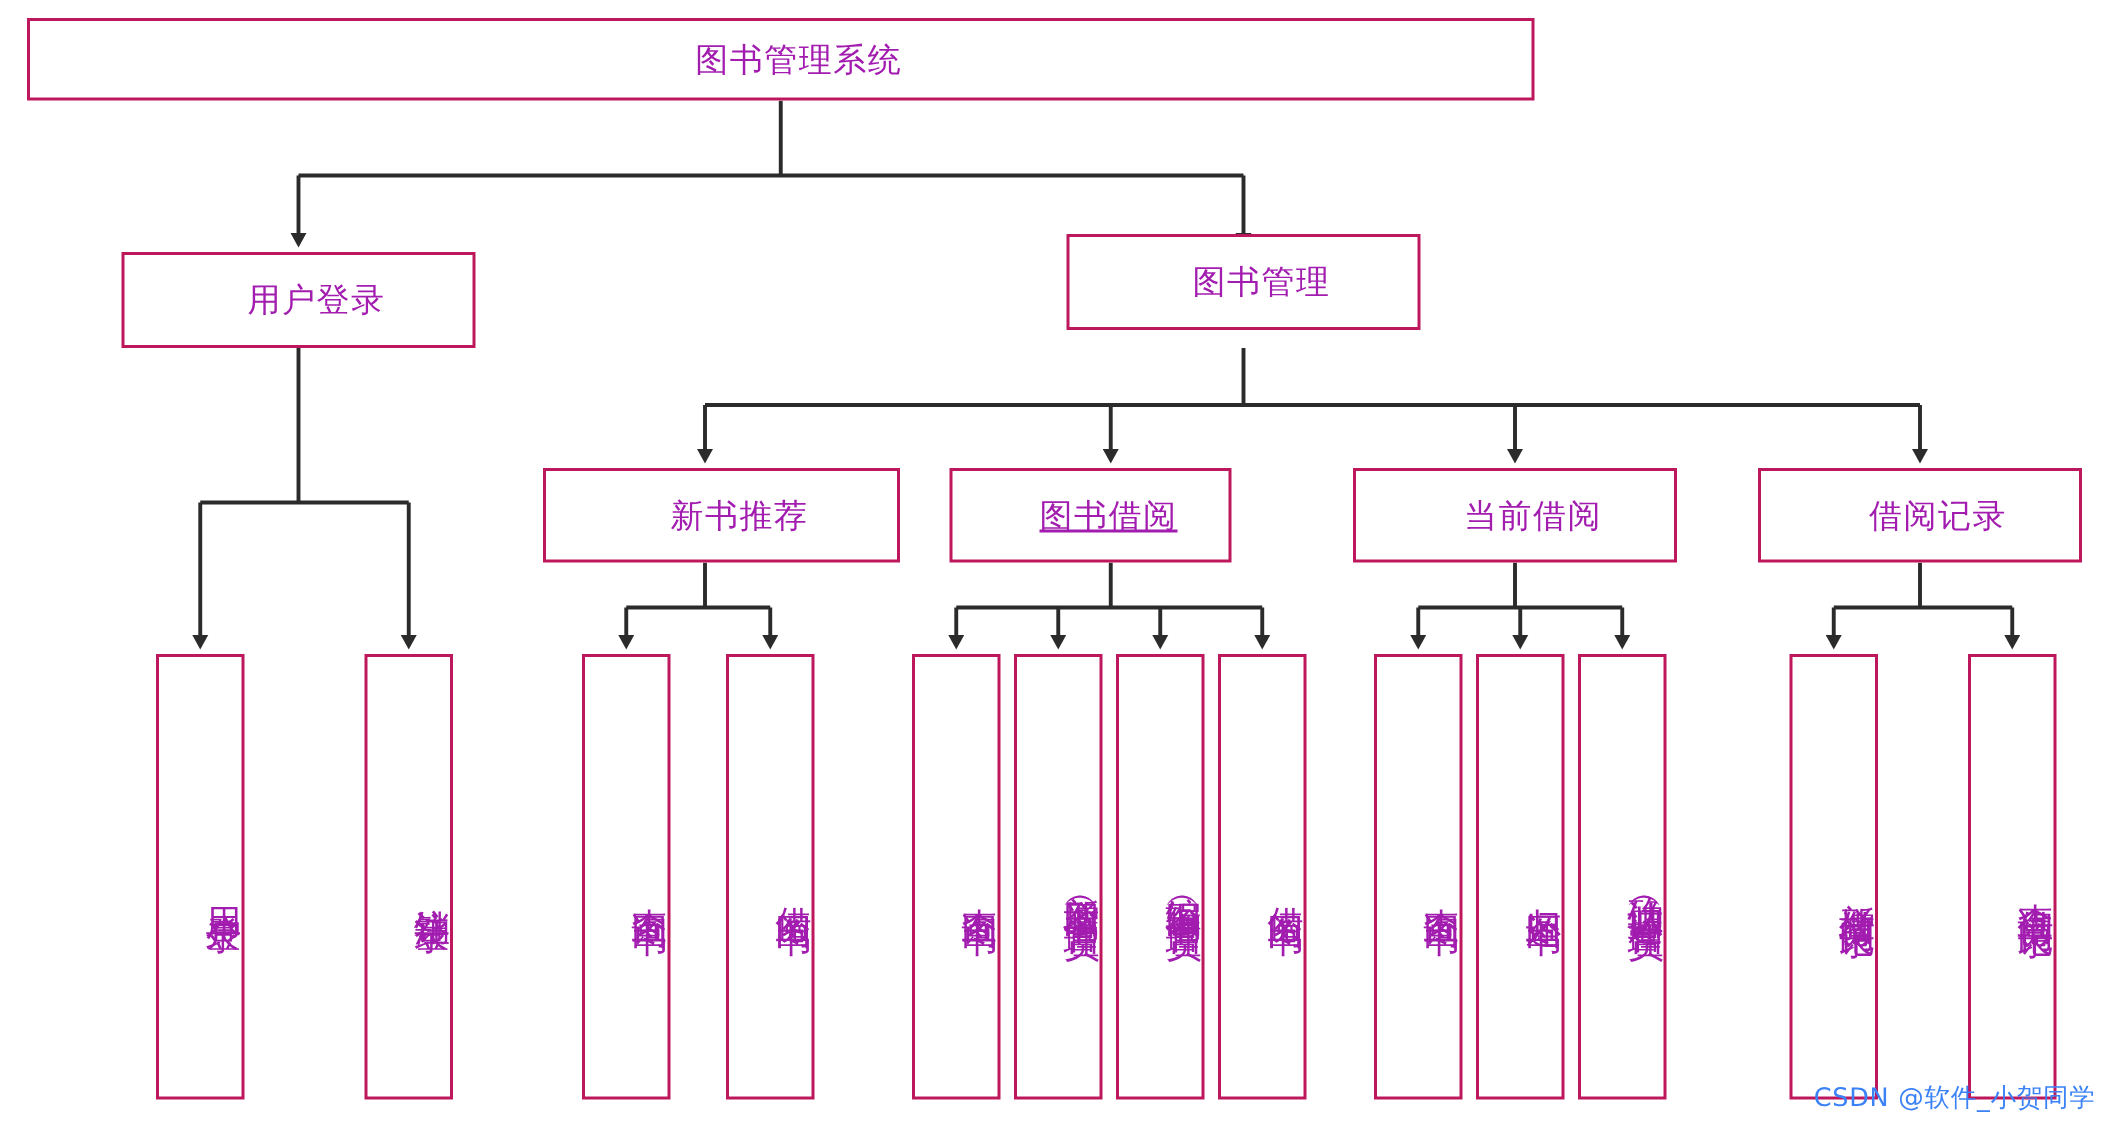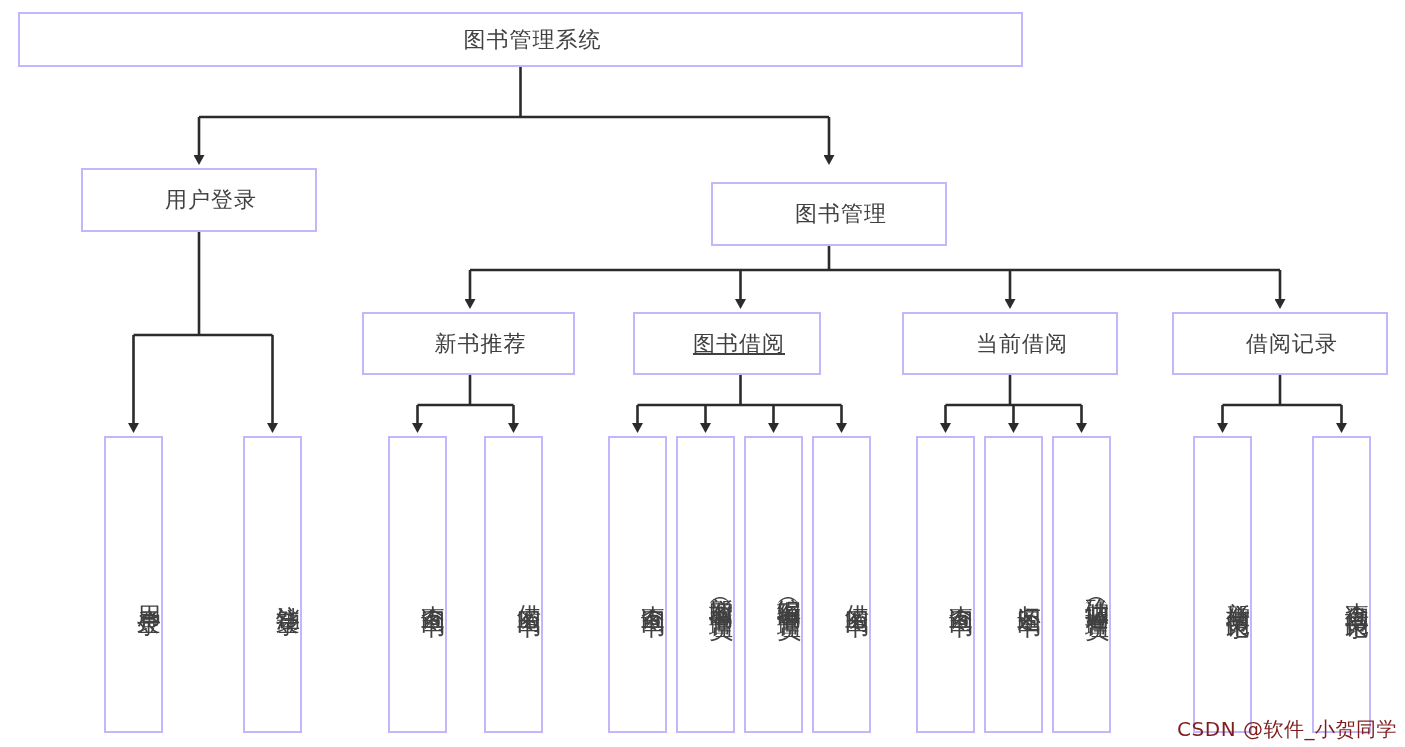--- a/index.html
+++ b/index.html
@@ -24,25 +24,25 @@
     left: 0;
     top: 0;
     width: 1405px;
     height: 747px;
     pointer-events: none;
   }
   .node {
     position: absolute;
     box-sizing: border-box;
     background: #ffffff;
-    border: 2px solid #c4b5fd;
+    border: 2px solid #be185d;
     display: flex;
     align-items: center;
     justify-content: center;
-    color: #404040;
+    color: #a21caf;
     padding-left: 24px;
   }
   .node.horiz {
     font-size: 22px;
     letter-spacing: 1px;
   }
   .node.vert {
     writing-mode: vertical-rl;
     text-orientation: upright;
     font-size: 24px;
@@ -53,22 +53,22 @@
   }
   .node.vert .node-label {
     writing-mode: vertical-rl;
     text-orientation: upright;
     line-height: 1.05;
   }
   .watermark {
     position: absolute;
     right: 8px;
     bottom: 4px;
-    font-size: 20px;
-    color: #7f1d1d;
+    font-size: 17px;
+    color: #3b82f6;
     letter-spacing: 0.5px;
     white-space: nowrap;
     text-align: right;
   }
 </style>
 </head>
 <body>
 
 <div id="diagram-root">
 
@@ -115,25 +115,25 @@
       </g>
   </svg>
 
   <div class="node horiz" style="left: 18px; top: 12px; width: 1005px; height: 55px;">
     <span class="node-label">图书管理系统</span>
   </div>
 
   <div class="node horiz" style="left: 81px; top: 168px; width: 236px; height: 64px;">
     <span class="node-label">用户登录</span>
   </div>
-  <div class="node horiz" style="left: 711px; top: 182px; width: 236px; height: 64px;">
+  <div class="node horiz" style="left: 711px; top: 156px; width: 236px; height: 64px;">
     <span class="node-label">图书管理</span>
   </div>
 
-  <div class="node horiz" style="left: 362px; top: 312px; width: 213px; height: 63px;">
+  <div class="node horiz" style="left: 362px; top: 312px; width: 238px; height: 63px;">
     <span class="node-label">新书推荐</span>
   </div>
   <div class="node horiz" style="left: 633px; top: 312px; width: 188px; height: 63px; text-decoration: underline;">
     <span class="node-label">图书借阅</span>
   </div>
   <div class="node horiz" style="left: 902px; top: 312px; width: 216px; height: 63px; align-items: center;">
     <span class="node-label">当前借阅</span>
   </div>
   <div class="node horiz" style="left: 1172px; top: 312px; width: 216px; height: 63px; justify-content: center;">
     <span class="node-label">借阅记录</span>

